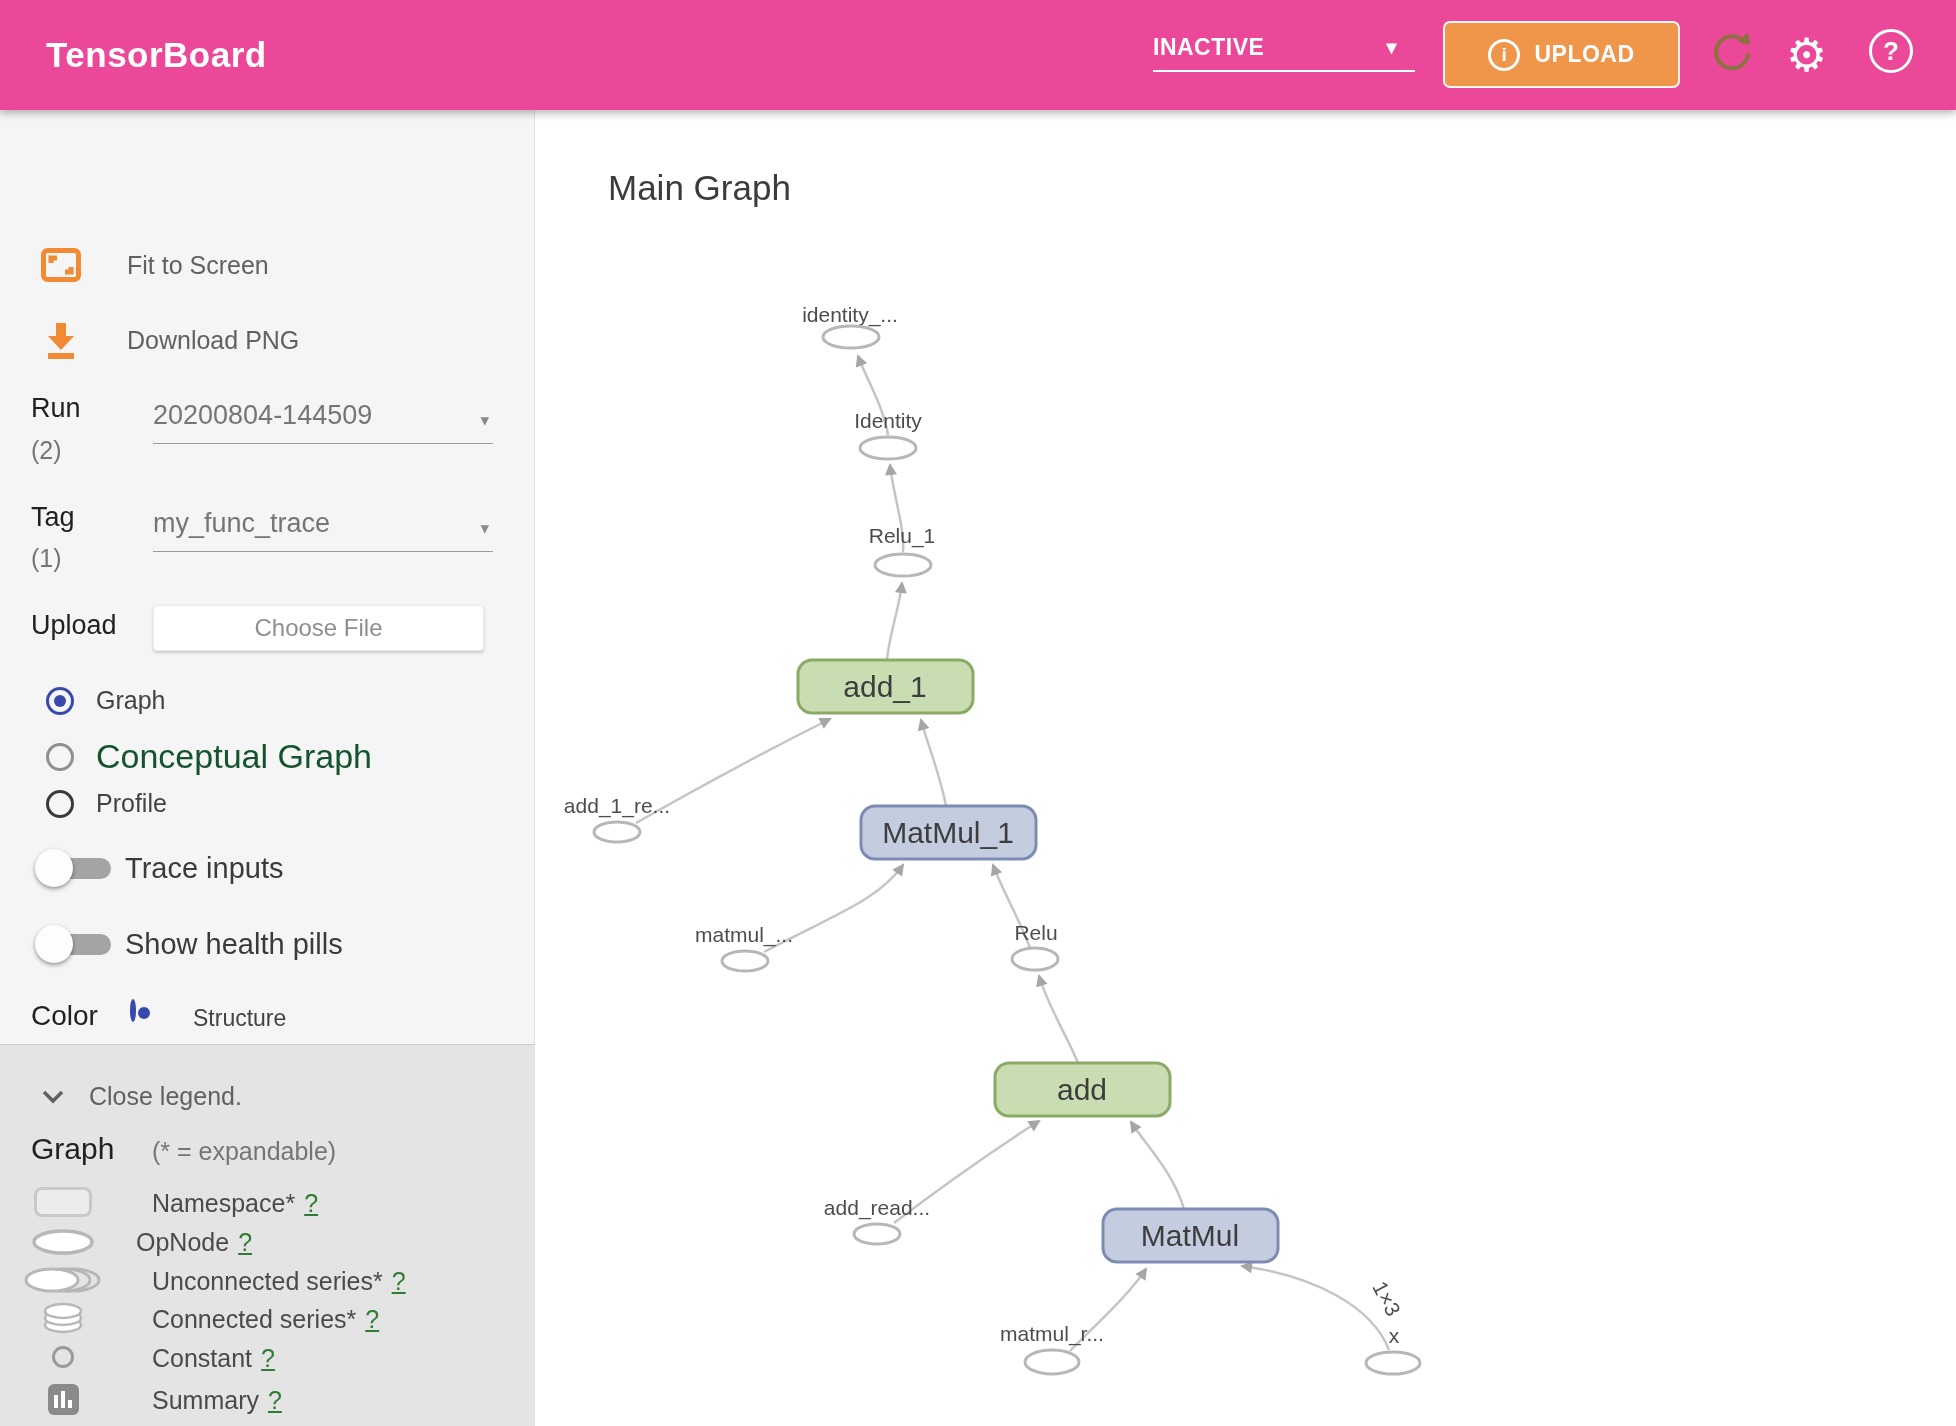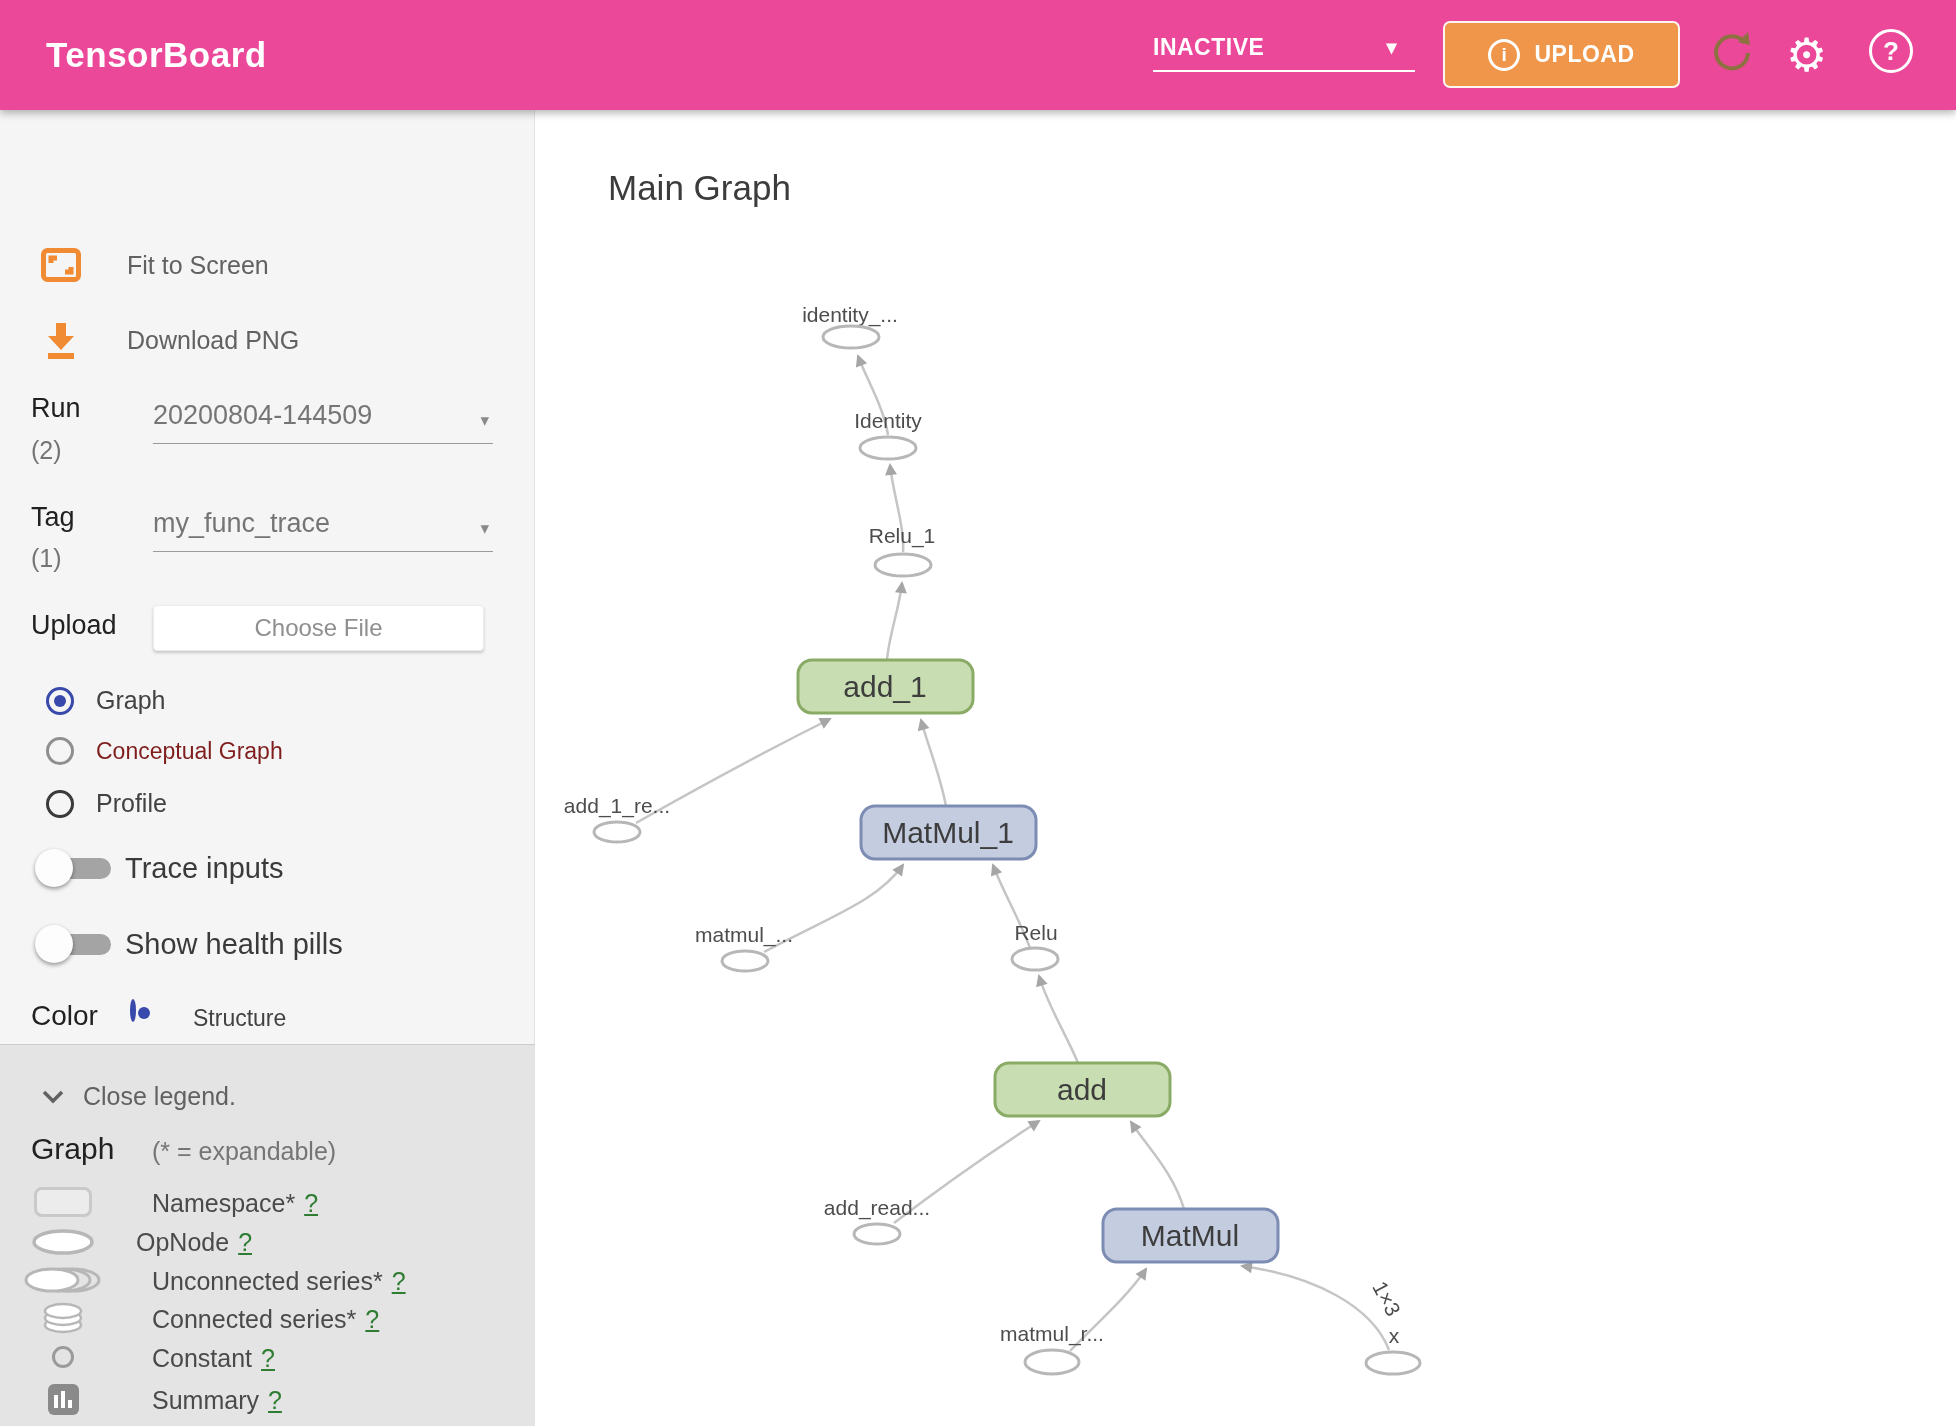--- a/index.html
+++ b/index.html
@@ -145,21 +145,21 @@
 
   <div class="field-label" style="top:500px;">Upload</div>
   <div class="choose-file">Choose File</div>
 
   <div class="radio-row" style="left:46px; top:576px;">
     <span class="radio sel"></span>
     <span style="font-size:25px; color:#424242;">Graph</span>
   </div>
   <div class="radio-row" style="left:46px; top:627px;">
     <span class="radio"></span>
-    <span style="font-size:23px; color:#7f1d1d;">Conceptual Graph</span>
+    <span style="font-size:34px; color:#14532d;">Conceptual Graph</span>
   </div>
   <div class="radio-row" style="left:46px; top:679px;">
     <span class="radio dark"></span>
     <span style="font-size:25px; color:#424242;">Profile</span>
   </div>
 
   <div class="toggle" style="top:739px;">
     <div class="toggle-track"></div>
     <div class="toggle-knob"></div>
   </div>
@@ -176,21 +176,21 @@
   <div class="abs" style="left:193px; top:895px; font-size:23px; color:#424242;">Structure</div>
 
   <div class="divider"></div>
 
   <div class="legend-panel"></div>
 
   <div class="abs" style="left:41px; top:972px; display:flex; align-items:center; gap:18px; cursor:pointer;">
     <svg width="24" height="16" viewBox="0 0 24 16">
       <path d="M3,3 L12,12 L21,3" fill="none" stroke="#616161" stroke-width="3.5"></path>
     </svg>
-    <span style="font-size:25px; color:#616161;">Close legend.</span>
+    <span style="font-size:25px; color:#616161;margin-left:6px;">Close legend.</span>
   </div>
 
   <div class="abs" style="left:31px; top:1022px; font-size:30px; color:#212121;">Graph</div>
   <div class="abs" style="left:152px; top:1027px; font-size:25px; color:#757575;">(* = expandable)</div>
 
   
   <div class="lg-icon-cell" style="top:1077px;">
     <div class="namespace-box"></div>
   </div>
   <div class="abs legend-label" style="left:152px; top:1079px;">

